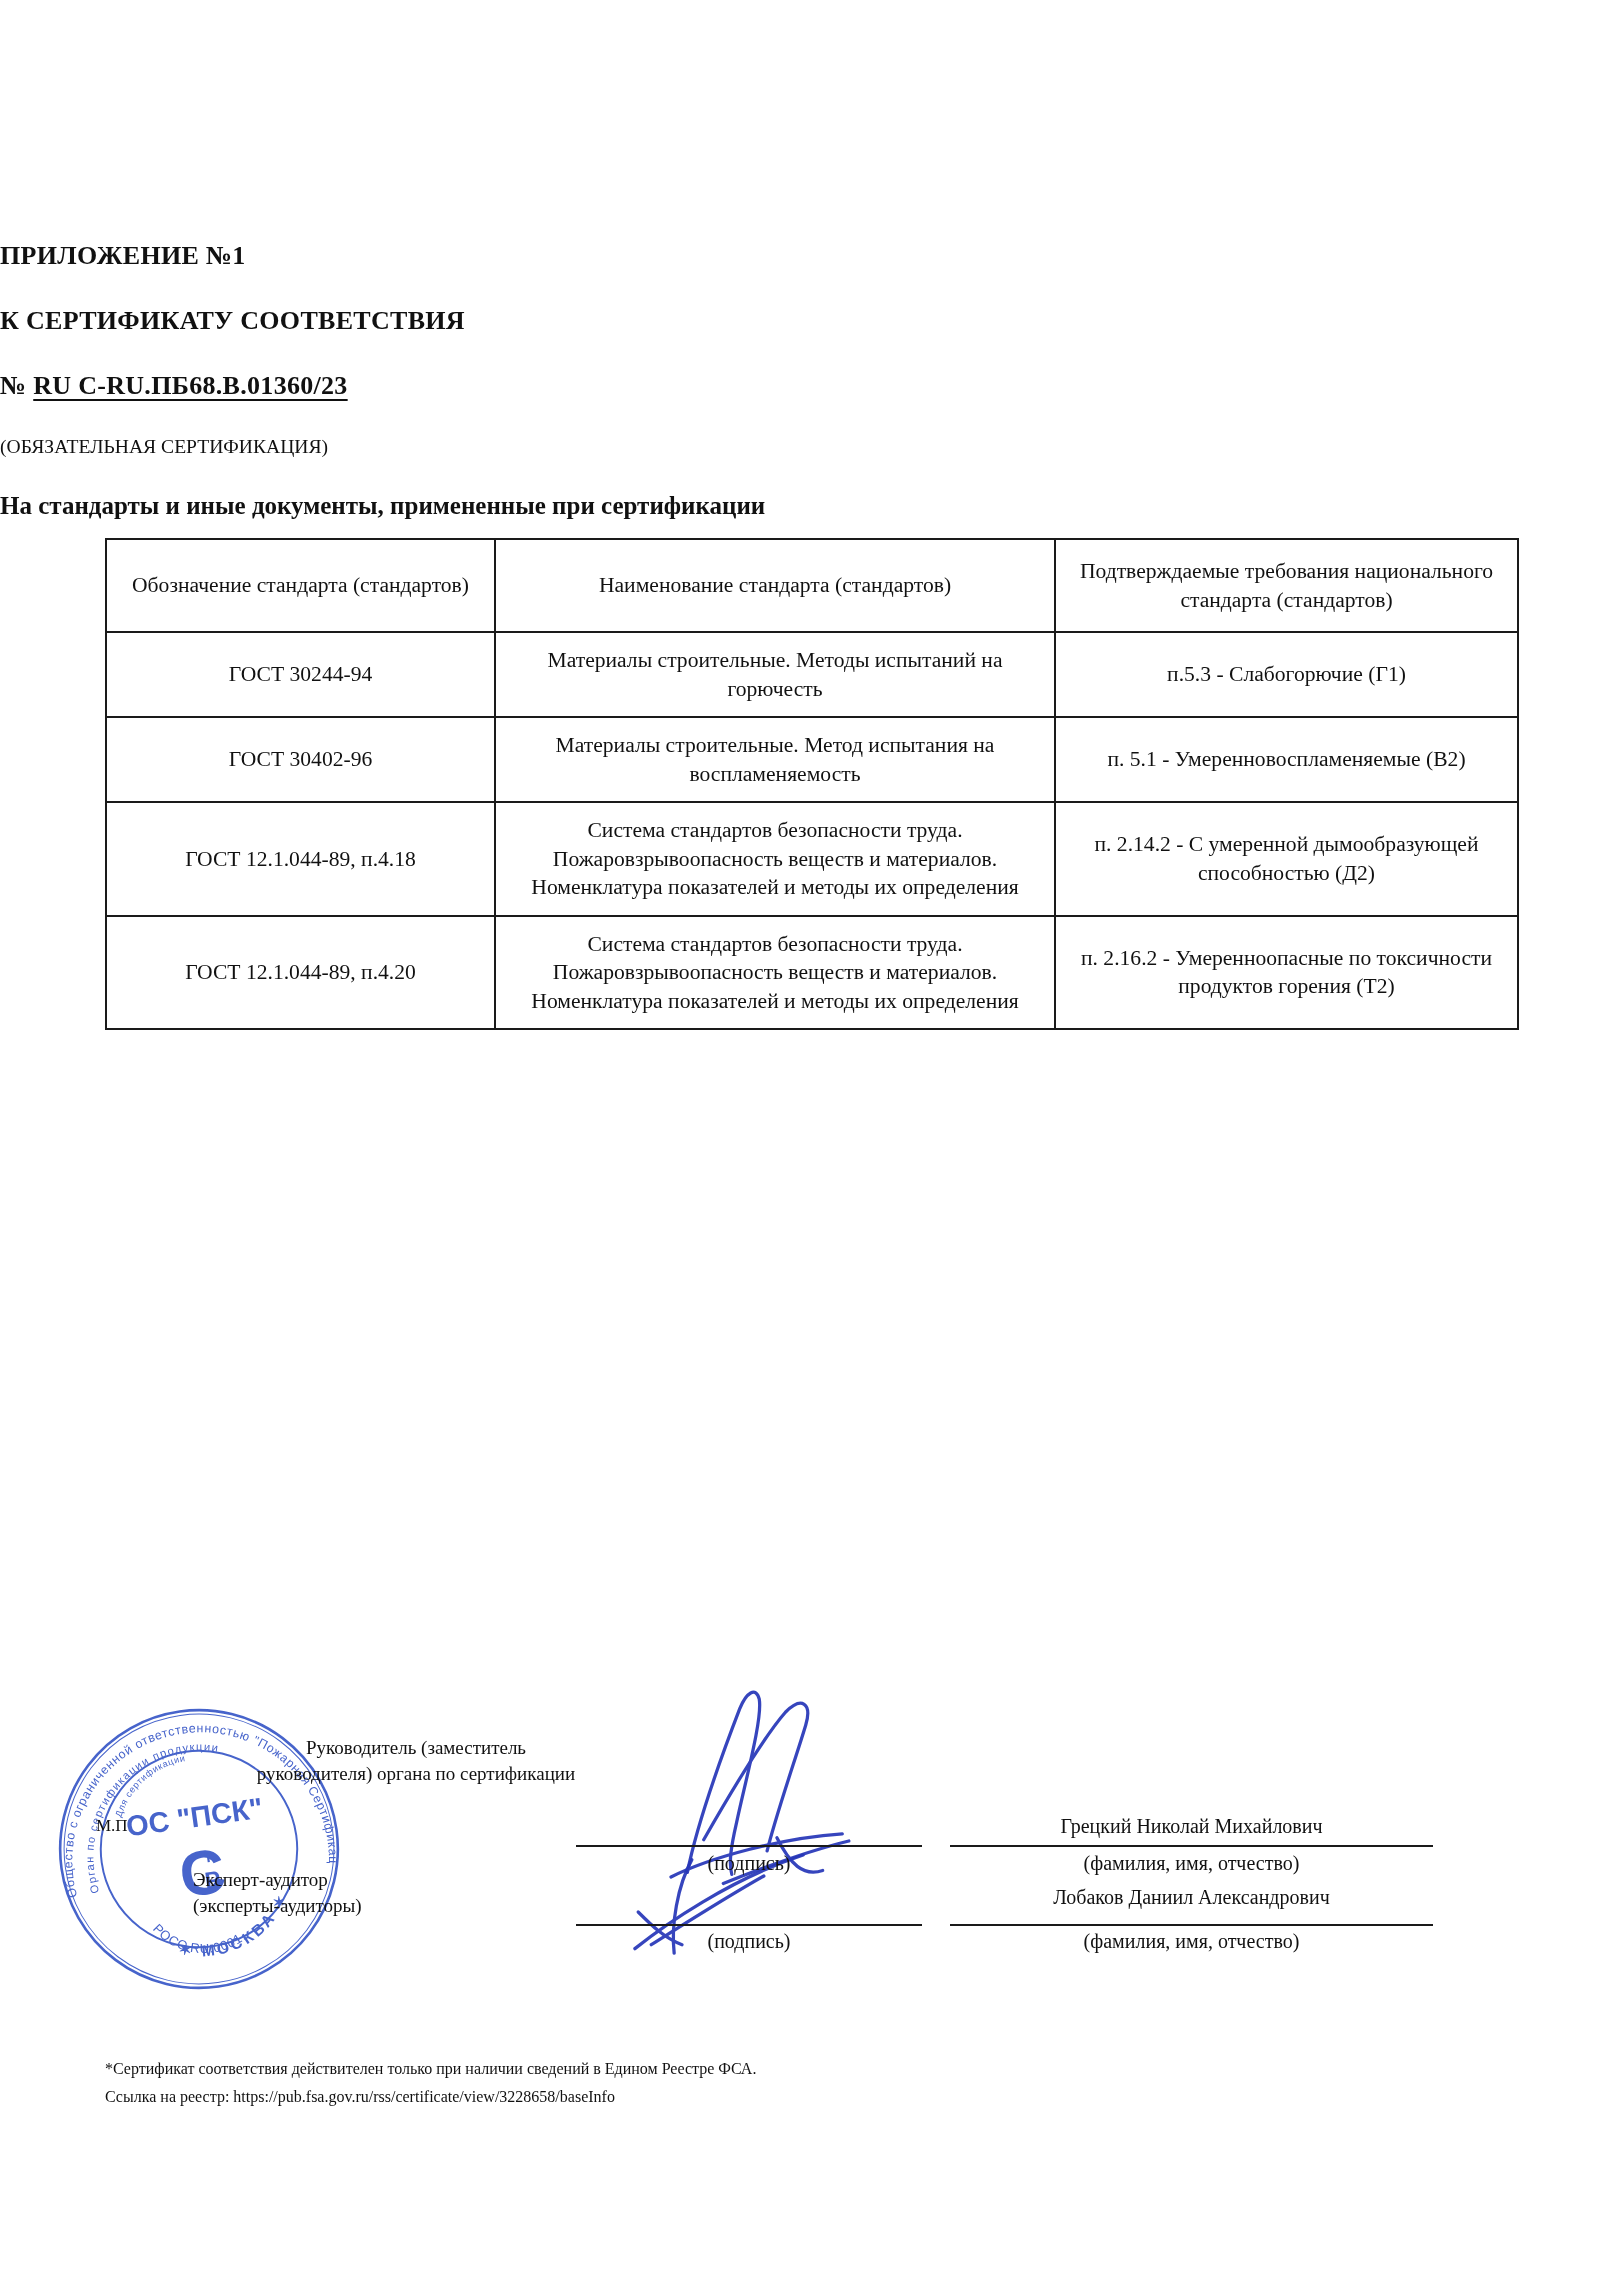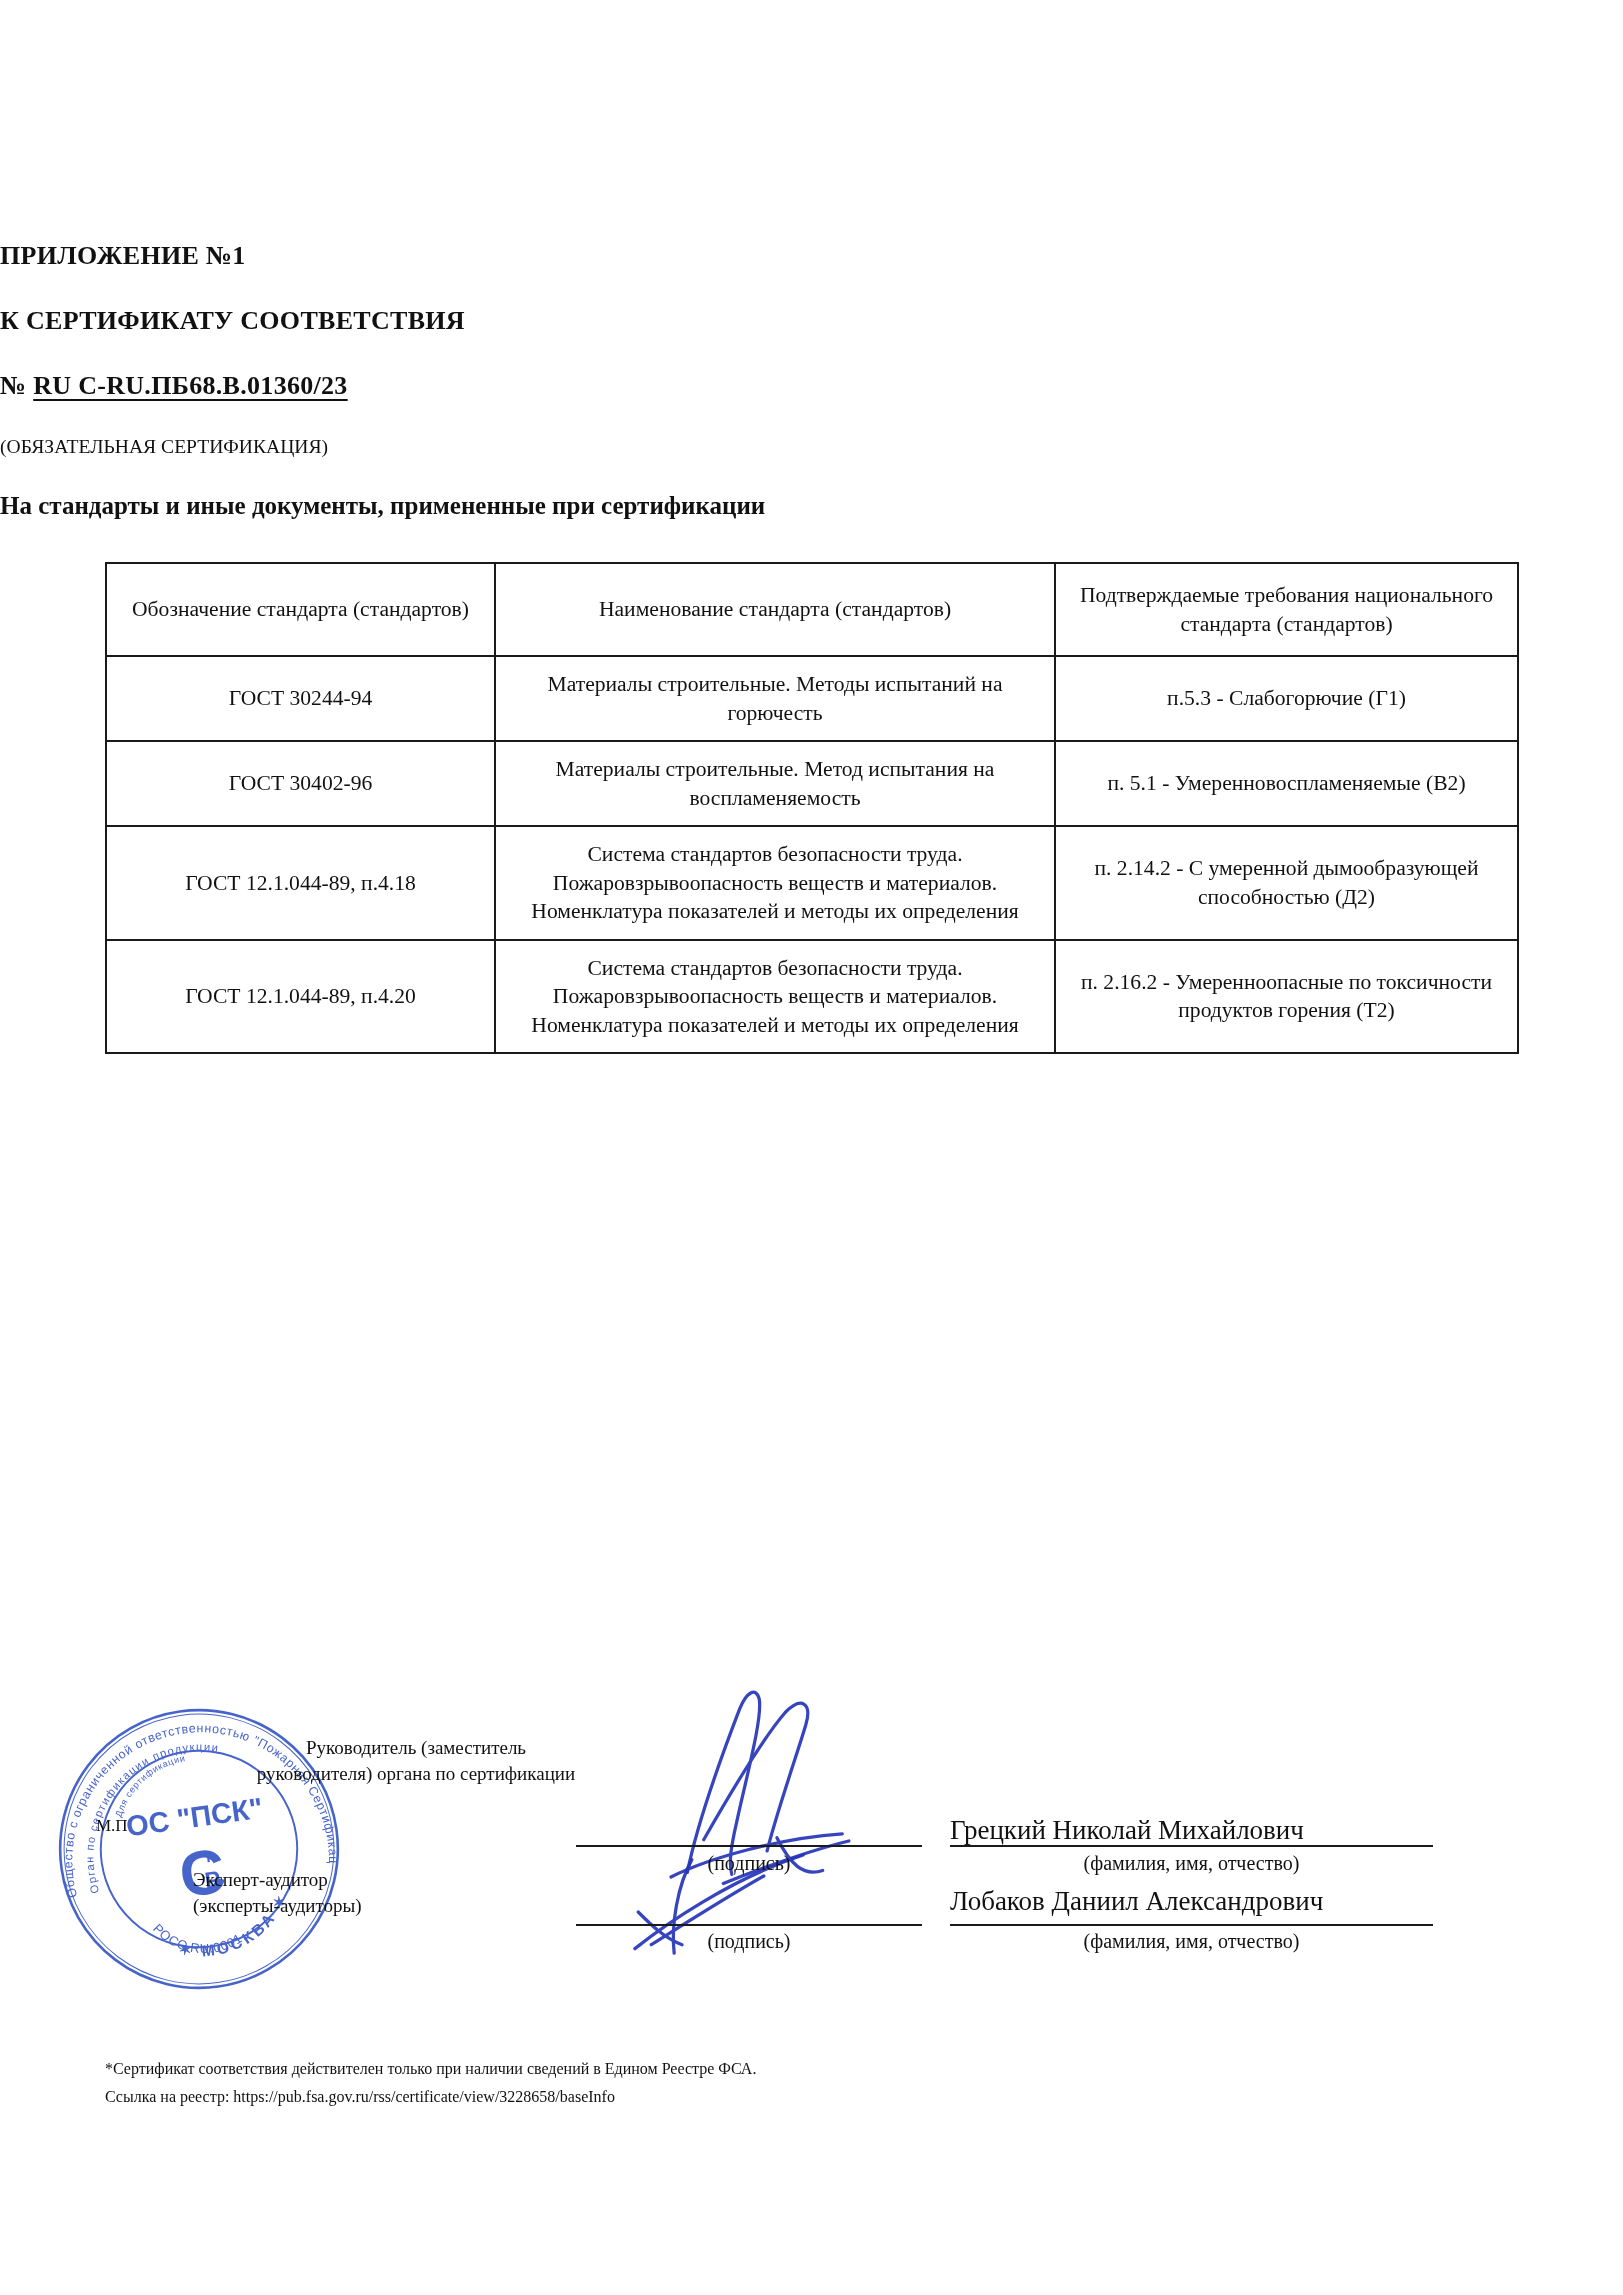--- a/index.html
+++ b/index.html
@@ -12,21 +12,21 @@
     font-family: "Liberation Serif", "DejaVu Serif", serif;
     color: #111111;
     overflow: hidden;
   }
 
   
   .doc-header { padding-top: 241px; }
   .h-line { font-size: 26px; font-weight: bold; margin-bottom: 35px; letter-spacing: 0.3px; }
   .cert-no .num { text-decoration: underline; text-decoration-thickness: 2px; text-underline-offset: 4.6px; }
   .cert-type { font-size: 19.6px; font-weight: normal; margin-bottom: 34px; }
-  .subtitle { font-size: 25px; font-weight: bold; margin-bottom: 42px; }
+  .subtitle { font-size: 25px; font-weight: bold; margin-bottom: 18px; }
 
   
   table.standards {
     border-collapse: collapse;
     table-layout: fixed;
     margin-left: 105px;
     width: 1413px;
     font-size: 21.6px;
   }
   table.standards col.c1 { width: 389px; }
@@ -57,21 +57,21 @@
   .sig-line { border-top: 2px solid #1a1a1a; height: 0; }
   .line-sign-1 { left: 576px; top: 182px; width: 346px; }
   .line-name-1 { left: 950px; top: 182px; width: 483px; }
   .line-sign-2 { left: 576px; top: 261px; width: 346px; }
   .line-name-2 { left: 950px; top: 261px; width: 483px; }
   .caption { font-size: 20px; text-align: center; }
   .cap-sign-1 { left: 576px; top: 189px; width: 346px; }
   .cap-name-1 { left: 950px; top: 189px; width: 483px; }
   .cap-sign-2 { left: 576px; top: 267px; width: 346px; }
   .cap-name-2 { left: 950px; top: 267px; width: 483px; }
-  .fio { font-size: 27px; text-align: left; }
+  .fio { font-size: 20px; text-align: center; }
   .fio-1 { left: 950px; top: 152px; width: 483px; }
   .fio-2 { left: 950px; top: 223px; width: 483px; }
 
   .stamp-wrap { left: 51px; top: 38px; width: 296px; height: 296px; }
   .stamp-wrap svg { transform: rotate(-8deg); opacity: 0.88; }
   .sig1-wrap { left: 625px; top: 9.8px; width: 262px; height: 219px; }
   .sig2-wrap { left: 612px; top: 182px; width: 216px; height: 115px; }
 
   
   .footer-notes { position: absolute; left: 105px; top: 2055px; width: 1375px; font-size: 16px; line-height: 1.75; }

